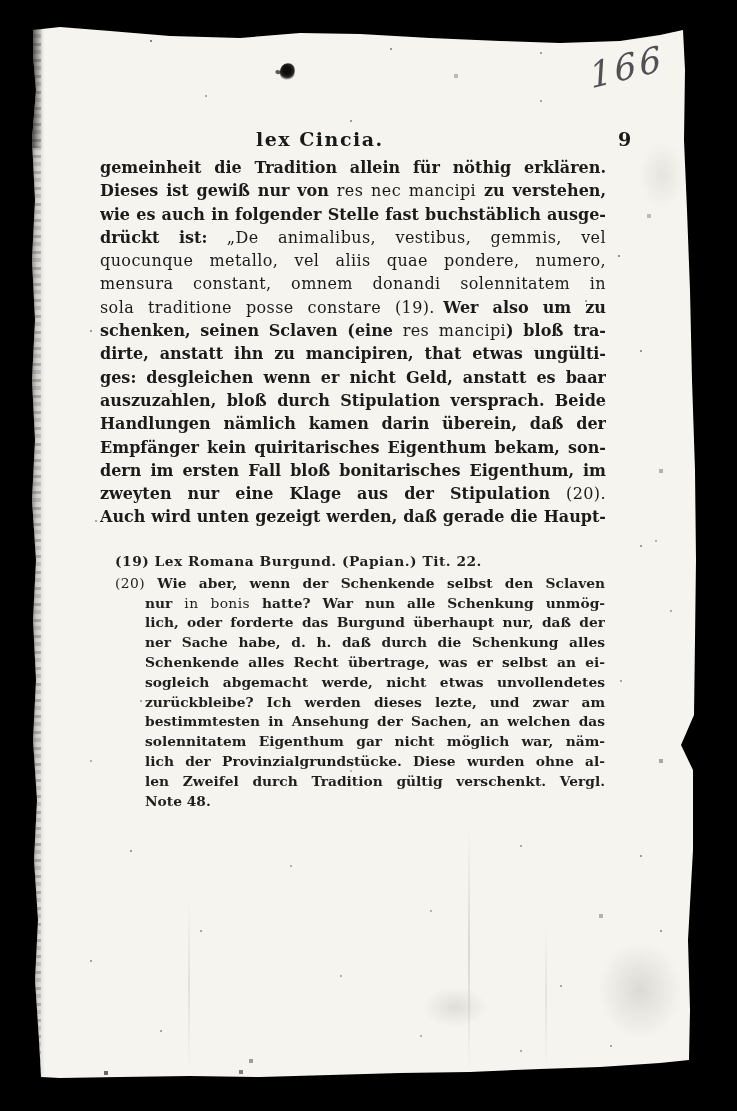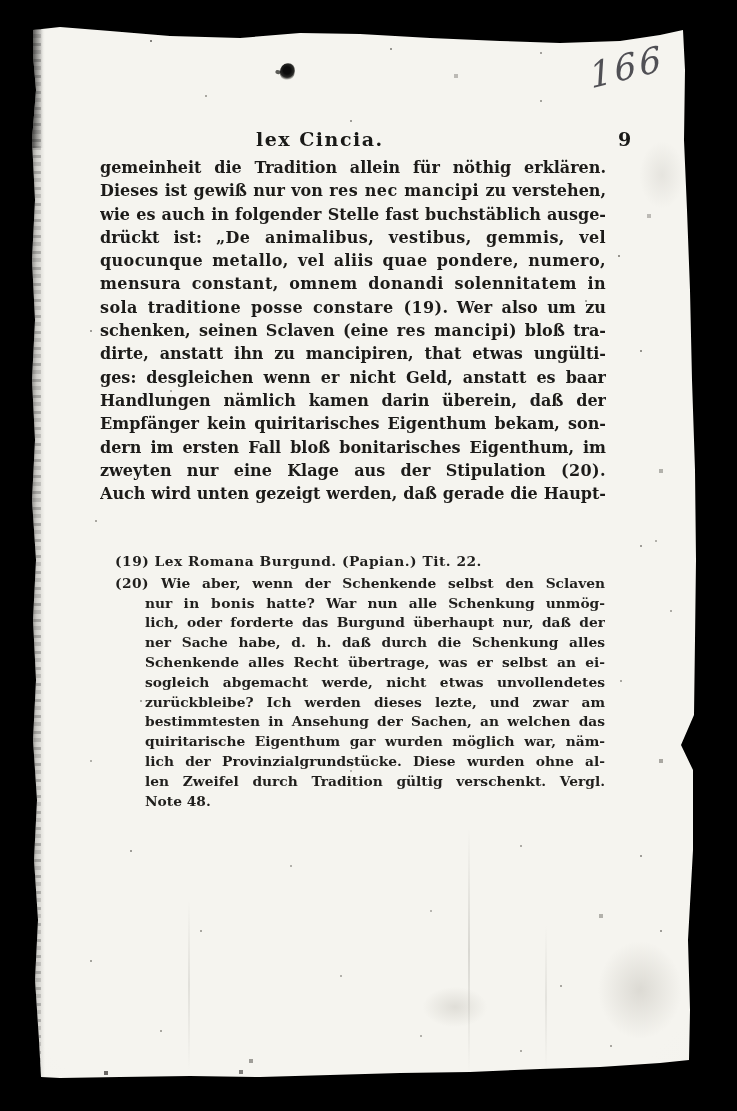--- a/index.html
+++ b/index.html
@@ -44,21 +44,21 @@
     line-height:23.3px;color:#1c1b19;}
   .footnotes{position:absolute;left:115px;top:552px;width:490px;font-size:13.8px;
     line-height:19.8px;color:#201f1d;}
   .footnote + .footnote{margin-top:2px;}
   .tline{text-align:justify;text-align-last:justify;overflow:hidden;white-space:normal;}
   .main-text .tline{height:23.3px;}
   .footnotes .tline{height:19.8px;}
   .tline.nojust{text-align:right;text-align-last:left;}
   .tline.cont{padding-left:30px;}
   .seg-f{font-weight:700;}
-  .seg-a{font-weight:700;letter-spacing:0.4px;}
+  .seg-a{font-weight:400;letter-spacing:0.4px;}
   .seg-ab{font-weight:700;letter-spacing:0.5px;}
   .specks{position:absolute;left:0;top:0;width:2px;height:2px;background:transparent;pointer-events:none;
     box-shadow:
       120px 215px 0 0px rgba(55,52,46,0.55), 205px 95px 0 0px rgba(55,52,46,0.40),
       350px 120px 0 0px rgba(55,52,46,0.45), 455px 75px 0 1px rgba(55,52,46,0.30),
       540px 100px 0 0px rgba(55,52,46,0.42), 618px 255px 0 0px rgba(55,52,46,0.50),
       648px 215px 0 1px rgba(55,52,46,0.30), 585px 300px 0 0px rgba(55,52,46,0.42),
       640px 350px 0 0px rgba(55,52,46,0.50), 170px 390px 0 0px rgba(55,52,46,0.35),
       90px 330px 0 0px rgba(55,52,46,0.45), 660px 470px 0 1px rgba(55,52,46,0.35),
       95px 520px 0 0px rgba(55,52,46,0.40), 640px 545px 0 0px rgba(55,52,46,0.45),
@@ -105,39 +105,40 @@
         <div class="tline"><span class="seg-f">gemeinheit die Tradition allein für nöthig erklären.</span></div>
         <div class="tline"><span class="seg-f">Dieses ist gewiß nur von </span><span class="seg-a">res nec mancipi</span><span class="seg-f"> zu verstehen,</span></div>
         <div class="tline"><span class="seg-f">wie es auch in folgender Stelle fast buchstäblich ausge-</span></div>
         <div class="tline"><span class="seg-f">drückt ist: </span><span class="seg-a">„De animalibus, vestibus, gemmis, vel</span></div>
         <div class="tline"><span class="seg-a">quocunque metallo, vel aliis quae pondere, numero,</span></div>
         <div class="tline"><span class="seg-a">mensura constant, omnem donandi solennitatem in</span></div>
         <div class="tline"><span class="seg-a">sola traditione posse constare (19). </span><span class="seg-f">Wer also um zu</span></div>
         <div class="tline"><span class="seg-f">schenken, seinen Sclaven (eine </span><span class="seg-a">res mancipi</span><span class="seg-f">) bloß tra-</span></div>
         <div class="tline"><span class="seg-f">dirte, anstatt ihn zu mancipiren, that etwas ungülti-</span></div>
         <div class="tline"><span class="seg-f">ges: desgleichen wenn er nicht Geld, anstatt es baar</span></div>
+        <div class="tline"><span class="seg-f">auszuzahlen, bloß durch Stipulation versprach. Beide</span></div>
         <div class="tline"><span class="seg-f">Handlungen nämlich kamen darin überein, daß der</span></div>
         <div class="tline"><span class="seg-f">Empfänger kein quiritarisches Eigenthum bekam, son-</span></div>
         <div class="tline"><span class="seg-f">dern im ersten Fall bloß bonitarisches Eigenthum, im</span></div>
         <div class="tline"><span class="seg-f">zweyten nur eine Klage aus der Stipulation </span><span class="seg-a">(20).</span></div>
         <div class="tline"><span class="seg-f">Auch wird unten gezeigt werden, daß gerade die Haupt-</span></div>
       </div>
     <div class="footnotes" id="footnotes">
         <div class="footnote">
           <div class="tline nojust"><span class="seg-ab">(19) Lex Romana Burgund. (Papian.) Tit. 22.</span></div>
         </div>
         <div class="footnote">
           <div class="tline"><span class="seg-a">(20) </span><span class="seg-f">Wie aber, wenn der Schenkende selbst den Sclaven</span></div>
           <div class="tline cont"><span class="seg-f">nur </span><span class="seg-a">in bonis</span><span class="seg-f"> hatte? War nun alle Schenkung unmög-</span></div>
           <div class="tline cont"><span class="seg-f">lich, oder forderte das Burgund überhaupt nur, daß der</span></div>
           <div class="tline cont"><span class="seg-f">ner Sache habe, d. h. daß durch die Schenkung alles</span></div>
           <div class="tline cont"><span class="seg-f">Schenkende alles Recht übertrage, was er selbst an ei-</span></div>
           <div class="tline cont"><span class="seg-f">sogleich abgemacht werde, nicht etwas unvollendetes</span></div>
           <div class="tline cont"><span class="seg-f">zurückbleibe? Ich werden dieses lezte, und zwar am</span></div>
           <div class="tline cont"><span class="seg-f">bestimmtesten in Ansehung der Sachen, an welchen das</span></div>
-          <div class="tline cont"><span class="seg-f">quiritarische Eigenthum gar wurden möglich war, näm-</span></div>
+          <div class="tline cont"><span class="seg-f">solennitatem Eigenthum gar nicht möglich war, näm-</span></div>
           <div class="tline cont"><span class="seg-f">lich der Provinzialgrundstücke. Diese wurden ohne al-</span></div>
           <div class="tline cont"><span class="seg-f">len Zweifel durch Tradition gültig verschenkt. Vergl.</span></div>
           <div class="tline nojust cont"><span class="seg-f">Note 48.</span></div>
         </div>
       </div>
   </div>
 </div>
 
 </body></html>

